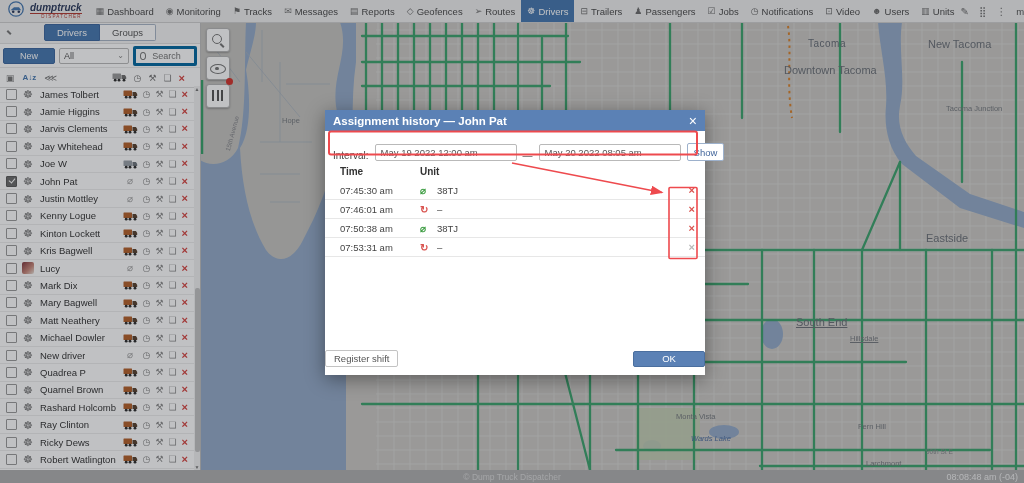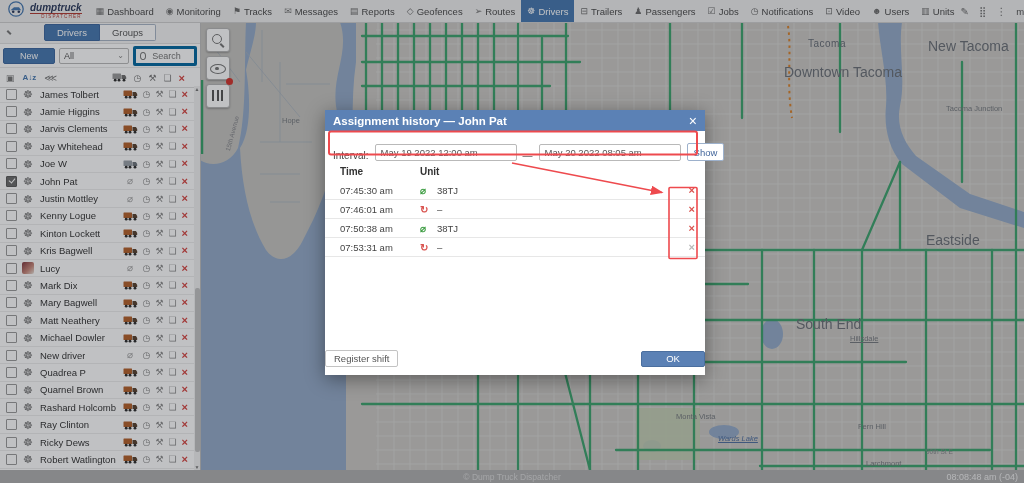--- a/index.html
+++ b/index.html
@@ -54,21 +54,21 @@
   .ri{font-size:9px;color:#8a8a8a;cursor:pointer}
   .rx{color:#d64541;font-weight:bold;font-size:11px;line-height:1;cursor:pointer}
   .s-scroll{position:absolute;top:64px;right:0;width:6px;bottom:0;background:#f1f1f1}
   .s-thumb{position:absolute;left:0.5px;width:5px;top:202px;height:164px;background:#c3c3c3;border-radius:2px}
   .s-arr{position:absolute;left:0;width:6px;font-size:5px;color:#777;text-align:center;cursor:pointer}
 
   
   .map{position:absolute;left:200px;top:22px;right:0;bottom:13px;overflow:hidden;background:#cbc9c5}
   .ml{position:absolute;white-space:nowrap;pointer-events:none}
   .ml.city{font-size:10px;color:#666c75;letter-spacing:.5px}
-  .ml.city2{font-size:14px;color:#6b7077}
+  .ml.city2{font-size:11px;color:#6b7077}
   .ml.town{font-size:7.5px;color:#75797e}
   .ml.water{font-size:7.5px;color:#4f6fa0;font-style:italic}
   .ml.street{font-size:6.5px;color:#85868a}
   .ml.rot{transform:rotate(-75deg);transform-origin:left top}
   .map-ctrl{position:absolute;left:6px;width:22px;height:22px;background:#fff;border:1px solid #b5b5b5;border-radius:3px;box-shadow:0 1px 2px rgba(0,0,0,.25);cursor:pointer}
   .mc1{top:6px}.mc2{top:34px}.mc3{top:62px}
   .i-mag{position:absolute;left:5px;top:5px;width:8px;height:8px;border:1.5px solid #777;border-radius:50%}
   .i-mag::after{content:"";position:absolute;left:7.5px;top:7.5px;width:5px;height:1.5px;background:#777;transform:rotate(45deg);transform-origin:left top}
   .i-eye{position:absolute;left:3px;top:7px;width:14px;height:8px;border:1.3px solid #777;border-radius:50%}
   .i-eye::after{content:"";position:absolute;left:4.4px;top:1.6px;width:3.6px;height:3.6px;border-radius:50%;background:#777}
@@ -95,21 +95,21 @@
   .m-dategroup{background:#ececec;font-size:9.5px;color:#555;padding:2px 15px;flex:0 0 auto}
   .mrow{display:flex;align-items:center;height:18px;border-bottom:1px solid #e7e7e7;padding:0 8px;font-size:9.5px;color:#444;position:relative;flex:0 0 auto}
   .mr-time{width:80px;padding-left:7px}
   .mr-ico{width:17px;font-size:10px;font-weight:bold}
   .mr-ico.assign{color:#3f9e44}
   .mr-ico.unassign{color:#d9534f}
   .mr-x{position:absolute;right:10px;color:#d9534f;font-weight:bold;font-size:11px;cursor:pointer}
   .mr-x.disabled{color:#b9b9b9}
   .m-foot{margin-top:auto;display:flex;align-items:center;padding:6px 0 8px;flex:0 0 auto}
   .m-reg{height:17px;padding:0 8px;background:#fff;border:1px solid #c3c3c3;border-radius:2px;font-size:9.5px;color:#555}
-  .m-ok{margin-left:auto;width:64px;height:16px;background:#5b81b5;border:1px solid #4b6f9f;border-radius:2px;color:#fff;font-size:9.5px}
+  .m-ok{margin-left:auto;width:72px;height:16px;background:#5b81b5;border:1px solid #4b6f9f;border-radius:2px;color:#fff;font-size:9.5px}
   .annot{position:absolute;left:0;top:0;z-index:40;pointer-events:none}
   .ared{fill:none}
 </style>
 </head>
 <body>
 
 <div class="page">
 
   <header class="topbar">
     <div class="brand">
@@ -795,24 +795,24 @@
       <path d="M2,58 L2,132" stroke="#36a169" stroke-width="2.5"></path>
     </svg>
     <div id="map-labels">
         <div class="ml town" style="left: 82px; top: 94px;">Hope</div>
         <div class="ml street rot" style="left: 24px; top: 128px;">15th Avenue</div>
         <div class="ml city" style="left: 608px; top: 16px;">Tacoma</div>
         <div class="ml city2" style="left: 584px; top: 42px;">Downtown Tacoma</div>
         <div class="ml city2" style="left: 728px; top: 16px;">New Tacoma</div>
         <div class="ml town" style="left: 746px; top: 82px;">Tacoma Junction</div>
         <div class="ml city2" style="left: 726px; top: 210px;">Eastside</div>
-        <div class="ml city2" style="left: 596px; top: 294px;">South End</div>
+        <div class="ml city2" style="left: 596px; top: 294px; text-decoration: underline;">South End</div>
         <div class="ml town" style="left: 650px; top: 312px; text-decoration: underline;">Hillsdale</div>
         <div class="ml town" style="left: 476px; top: 390px;">Monta Vista</div>
-        <div class="ml water" style="left: 518px; top: 412px; text-decoration: underline;">Wards Lake</div>
+        <div class="ml water" style="left: 491px; top: 412px;">Wards Lake</div>
         <div class="ml town" style="left: 658px; top: 400px;">Fern Hill</div>
         <div class="ml street" style="left: 726px; top: 426px;">90th St E</div>
         <div class="ml town" style="left: 666px; top: 437px;">Larchmont</div>
       </div>
     <div class="map-ctrl mc1">
         <span class="i-mag"></span>
       </div>
     <div class="map-ctrl mc2">
         <span class="i-eye"></span>
       </div>

